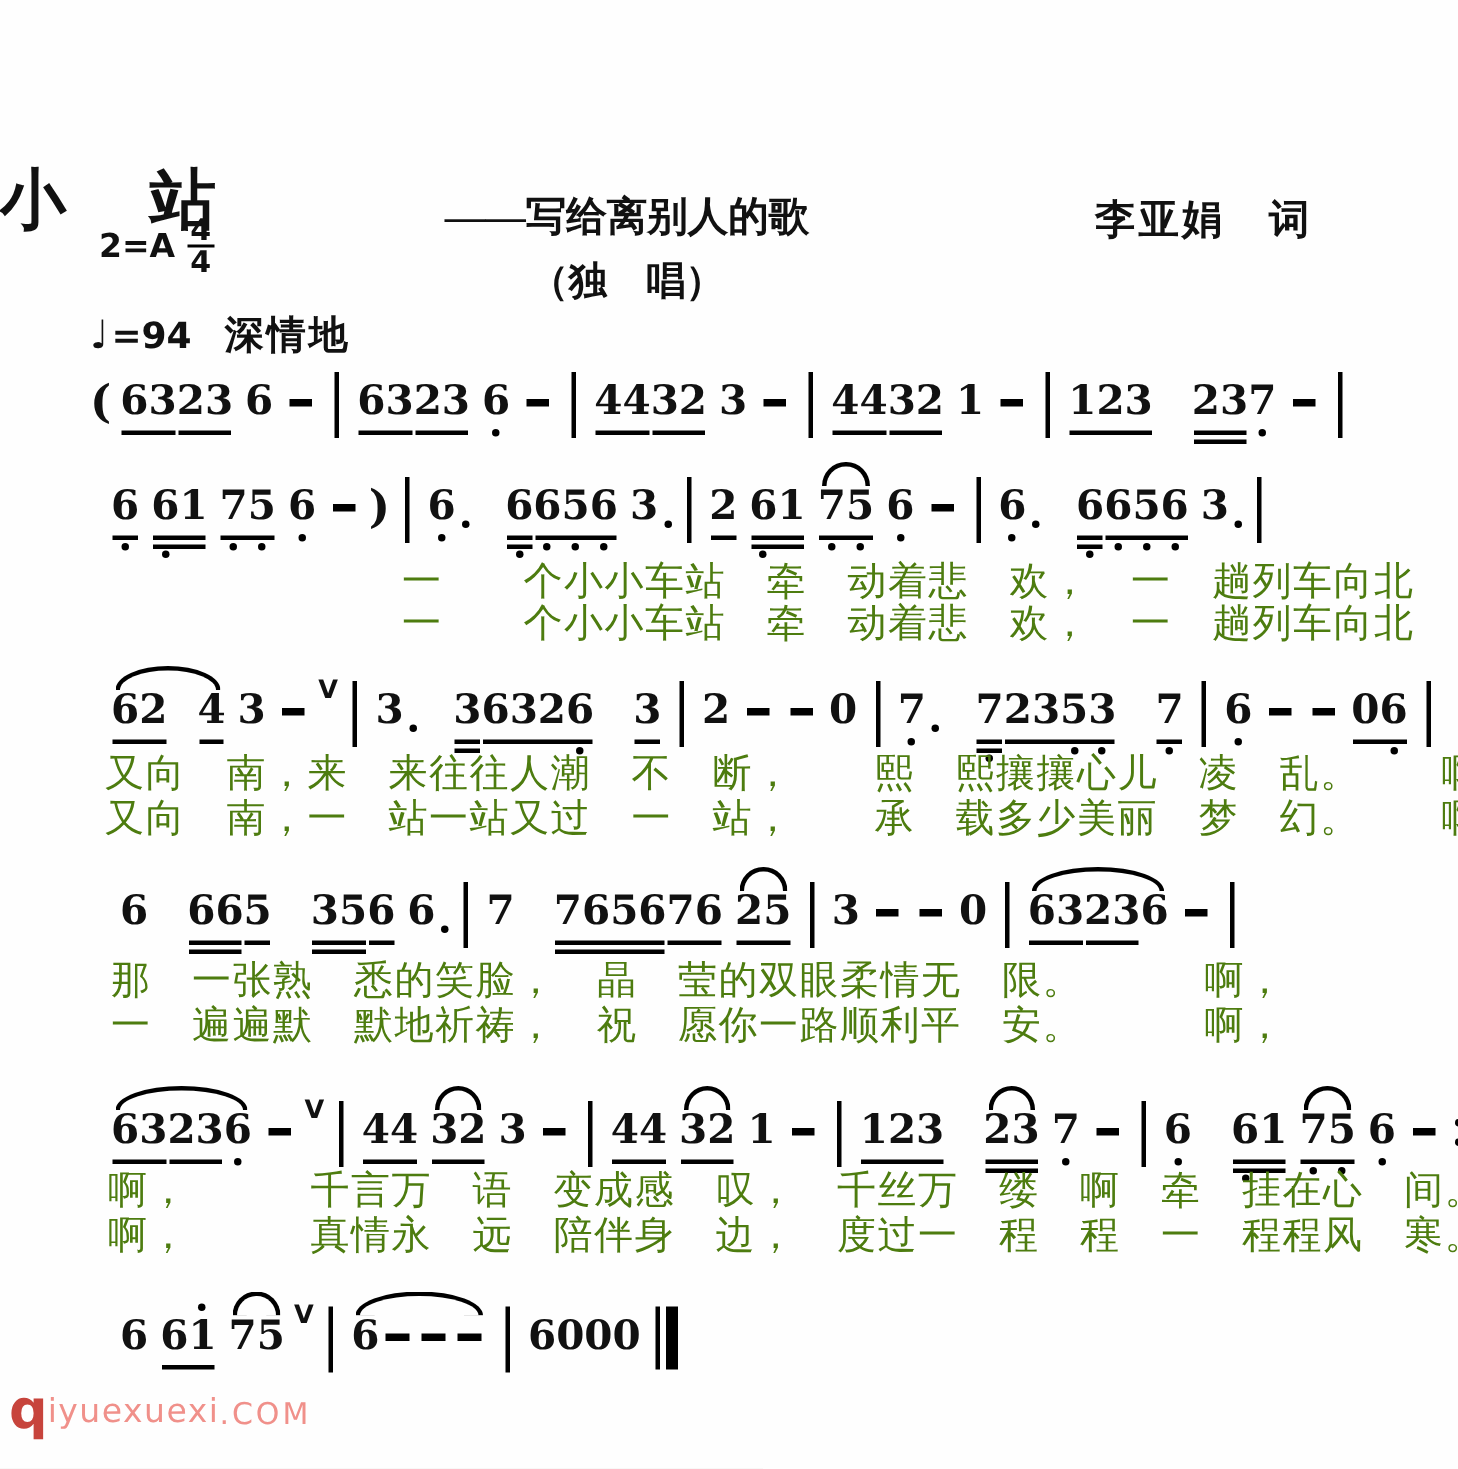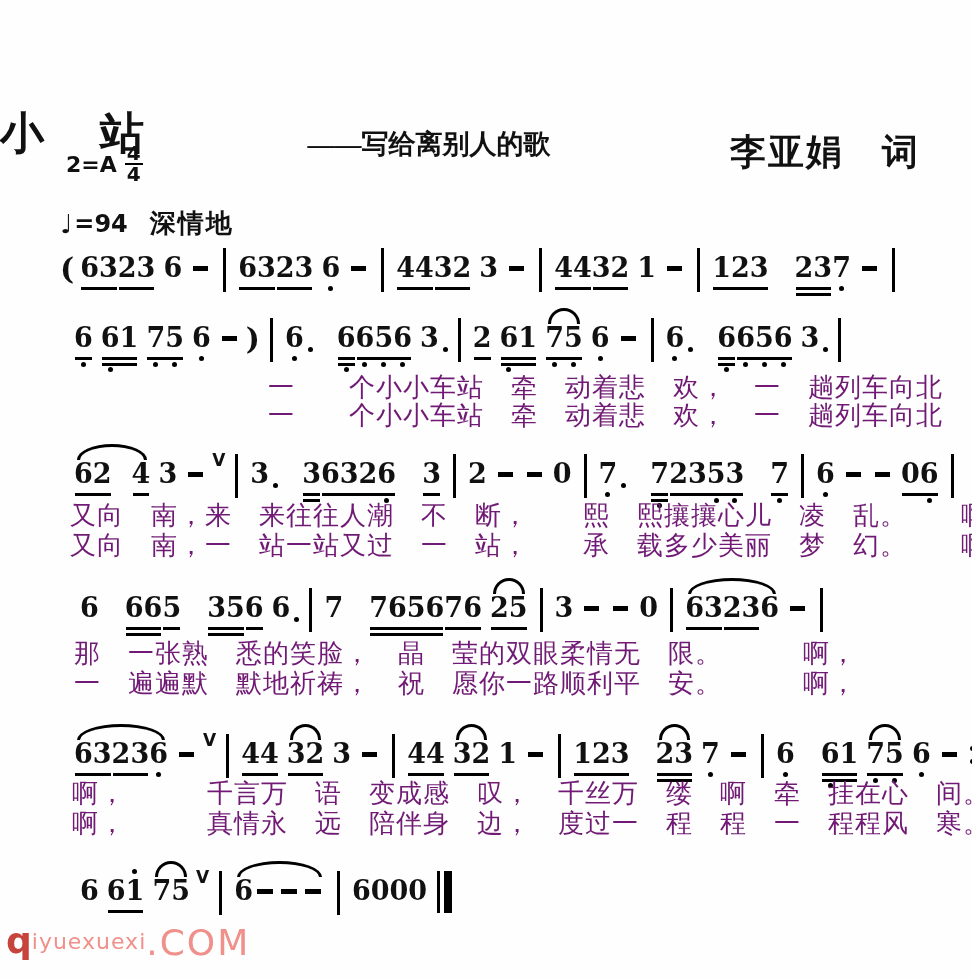--- a/index.html
+++ b/index.html
@@ -2,23 +2,23 @@
 <html><head>
 <meta charset="utf-8">
 <style>
   html,body{margin:0;padding:0;background:#f4f4f2;}
   #page{position:relative;width:972px;height:979px;background:#fefefe;overflow:hidden;
         font-family:"Liberation Serif",serif;color:#111;}
   
   .title{position:absolute;top:60px;left:0;width:100%;
          font-weight:bold;font-size:44px;letter-spacing:6px;margin-top:44px;}
   .subtitle{position:absolute;top:126px;left:0;width:86%;text-align:center;
-            font-weight:bold;font-size:27px;padding-left:11px;}
+            font-weight:bold;font-size:27px;}
   .solo{position:absolute;top:170px;left:0;width:86%;text-align:center;font-size:26px;font-weight:bold;}
-  .credit{position:absolute;left:730px;font-size:36px;font-weight:bold;letter-spacing:2px;white-space:pre;}
+  .credit{position:absolute;left:730px;font-size:27px;font-weight:bold;letter-spacing:2px;white-space:pre;}
   .credit.c1{top:128px}.credit.c2{top:172px}
   .keysig{position:absolute;left:66px;top:144px;display:flex;align-items:center;
           font-family:"DejaVu Sans",sans-serif;font-size:22px;font-weight:bold;}
   .ts{display:inline-flex;flex-direction:column;align-items:center;margin-left:8px;
       font-size:20px;line-height:19px;}
   .ts .tst{border-bottom:2px solid #000;padding:0 2px;}
   .tempo{position:absolute;left:60px;top:206px;font-weight:bold;font-size:24px;
          font-family:"DejaVu Sans",sans-serif;display:flex;align-items:center;}
   .tempo .qn{font-size:26px;margin-right:2px;}
   .tempo .expr{margin-left:22px;font-family:"Liberation Serif",serif;font-size:26px;letter-spacing:2px;}
@@ -44,34 +44,35 @@
   .augdot{display:inline-block;width:5px;height:5px;border-radius:50%;background:#000;margin:25px 2px 0 0;}
   .gap{display:inline-block;width:18px;}
   .paren{font-family:"DejaVu Serif",serif;font-weight:bold;font-size:30px;line-height:34px;margin:0 2px;}
   .breath{display:inline-block;font-family:"DejaVu Sans",sans-serif;font-weight:bold;font-size:17px;margin:-8px 2px 0;}
   .repeat,.finalbar{display:inline-flex;align-items:center;height:42px;margin:-4px 0 0 6px;}
   .rdots{display:inline-flex;flex-direction:column;justify-content:center;margin-right:4px;}
   .rdot{width:5px;height:5px;border-radius:50%;background:#000;margin:4px 0;}
   .thinbar{width:3px;height:42px;background:#000;margin-right:4px;}
   .thickbar{width:8px;height:42px;background:#000;}
   
-  .lyr{position:absolute;font-size:26px;letter-spacing:1px;white-space:pre;color:#701a75;}
+  .lyr{position:absolute;font-size:26px;letter-spacing:1px;white-space:pre;color:#4d7c0f;}
   
   .wm{position:absolute;left:6px;top:924px;font-family:"DejaVu Sans",sans-serif;display:flex;align-items:flex-end;}
   .wm-q{font-weight:bold;font-size:36px;line-height:34px;}
   .wm-rest{font-size:22px;line-height:32px;letter-spacing:1px;}
-  .wm-tld{font-size:36px;line-height:31px;letter-spacing:2px;text-align:center;}
+  .wm-tld{font-size:20px;line-height:31px;letter-spacing:2px;text-align:center;}
 </style>
 </head>
 <body>
 
 <div id="page">
 
   <div class="title">小　站</div>
   <div class="subtitle">——写给离别人的歌</div>
+  <div class="solo">（独　唱）</div>
   <div class="credit c1">李亚娟　词</div>
 
   <div class="keysig">
     <span>2=A</span>
     <span class="ts">
       <span class="tst">4</span>
       <span>4</span>
     </span>
   </div>
 

